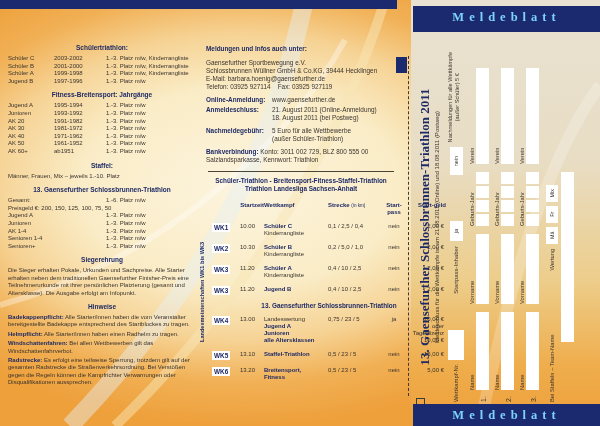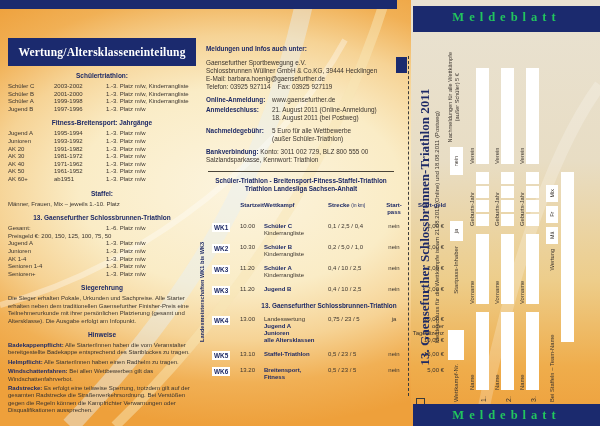--- a/index.html
+++ b/index.html
@@ -40,21 +40,21 @@
   .wname{font-weight:bold;color:#1e2a66}
   .wsub,.wtime,.wstr,.wpass,.wfee{color:#3b342e}
   .wpass{text-align:center}
   .wfee{text-align:right;padding-right:2px}
   .midhead{grid-column:1/-1;text-align:center;font-weight:bold;color:#1e2a66;font-size:6.4px}
   .sidelabel{position:absolute;left:199px;top:224px;height:118px;writing-mode:vertical-rl;
     transform:rotate(180deg);font-size:5.6px;font-weight:bold;color:#1e2a66;z-index:3;white-space:nowrap}
   .cutline{position:absolute;left:408px;top:56px;height:340px;border-left:1px dashed #3a3a3a;z-index:3}
   .marktop{position:absolute;left:396px;top:57px;width:11px;height:16px;background:#1b2a6e;z-index:3}
   .markbot{position:absolute;left:416px;top:398px;width:9px;height:8px;border:1px solid #3a3a3a;z-index:3}
-  .mband{position:absolute;left:413px;width:187px;background:#1b2a6e;color:#22c55e;z-index:3;
+  .mband{position:absolute;left:413px;width:187px;background:#1b2a6e;color:#7dd3fc;z-index:3;
     font-family:"Liberation Serif",serif;font-weight:bold;font-size:12.5px;letter-spacing:5px;
     text-align:center;padding:4px 0}
   .mband.top{top:6px;height:26px}
   .mband.bot{top:404px;height:22px}
   .formwrap{position:absolute;left:331px;top:138px;width:350px;height:178px;
     transform:rotate(-90deg);z-index:4}
   .f-title{font-family:"Liberation Serif",serif;font-weight:bold;color:#1e2a66;
     font-size:13px;text-align:center;white-space:nowrap}
   .f-sub{font-size:6px;text-align:center;margin-top:1px;white-space:nowrap}
   .f-note{position:absolute;right:0;top:30px;font-size:5.6px;line-height:6.6px;text-align:center}
@@ -86,23 +86,20 @@
   <div class="rightbg"></div>
   <svg class="swoosh" width="600" height="426">
     <path d="M70,426 C190,300 265,180 305,0" stroke="#e7eff3" stroke-width="18" fill="none" opacity="0.45"></path>
     <path d="M115,426 C235,310 335,160 385,0" stroke="#f7e6b5" stroke-width="10" fill="none" opacity="0.5"></path>
     <path d="M0,305 C150,265 285,150 345,40" stroke="#ffffff" stroke-width="6" fill="none" opacity="0.35"></path>
     <path d="M480,426 C505,300 545,160 600,85" stroke="#ffffff" stroke-width="12" fill="none" opacity="0.22"></path>
   </svg>
   <div class="topstrip"></div>
 
   <div class="col leftcol">
-    <div class="hband">
-      <span>Wertung/Altersklasseneinteilung</span>
-    </div>
     <div class="sect">Schülertriathlon:</div>
     <div class="t3">
       <div class="r"><span>Schüler C</span><span>2003-2002</span><span>1.-3. Platz m/w, Kinderrangliste</span></div>
       <div class="r"><span>Schüler B</span><span>2001-2000</span><span>1.-3. Platz m/w, Kinderrangliste</span></div>
       <div class="r"><span>Schüler A</span><span>1999-1998</span><span>1.-3. Platz m/w, Kinderrangliste</span></div>
       <div class="r"><span>Jugend B</span><span>1997-1996</span><span>1.-3. Platz m/w</span></div>
     </div>
     <div class="sect">Fitness-Breitensport: Jahrgänge</div>
     <div class="t3">
       <div class="r"><span>Jugend A</span><span>1995-1994</span><span>1.-3. Platz m/w</span></div>

